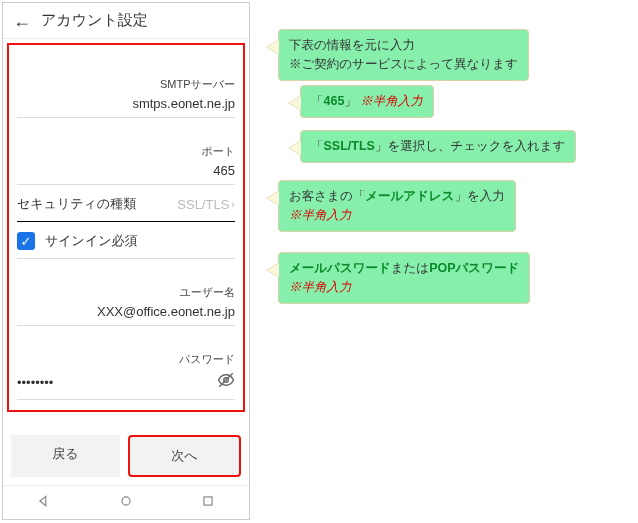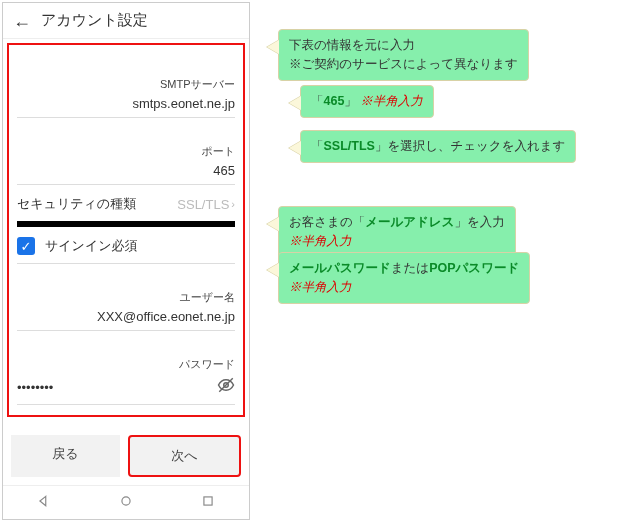--- a/index.html
+++ b/index.html
@@ -44,21 +44,21 @@
     font-size: 13px;
     padding: 4px 0 6px 0;
     border-bottom: 1px solid #ddd;
   }
   .sec-row {
     display: flex;
     justify-content: space-between;
     align-items: center;
     font-size: 13px;
     padding: 10px 0 8px 0;
-    border-bottom: 6px solid #000000;
+    border-bottom: 1px solid #000000;
   }
   .sec-value { color: #bbb; display: flex; align-items: center; gap: 2px; }
   .chev { font-size: 11px; color: #bbb; }
   .checkbox-row {
     display: flex;
     align-items: center;
     gap: 10px;
     padding: 10px 0 8px 0;
     border-bottom: 1px solid #ddd;
     font-size: 13px;
@@ -127,21 +127,21 @@
     top: 10px;
     width: 0; height: 0;
     border-top: 7px solid transparent;
     border-bottom: 7px solid transparent;
     border-right: 12px solid #fbf7da;
     filter: drop-shadow(-1px 0 0 #d8d2a6);
   }
   .c1 { left: 278px; top: 29px; }
   .c2 { left: 300px; top: 85px; }
   .c3 { left: 300px; top: 130px; }
-  .c4 { left: 278px; top: 206px; }
+  .c4 { left: 278px; top: 180px; }
   .c5 { left: 278px; top: 252px; }
 </style>
 </head>
 <body>
 
 <div class="phone">
   <div class="titlebar">
     <span class="back-arrow">←</span>
     <span>アカウント設定</span>
   </div>

